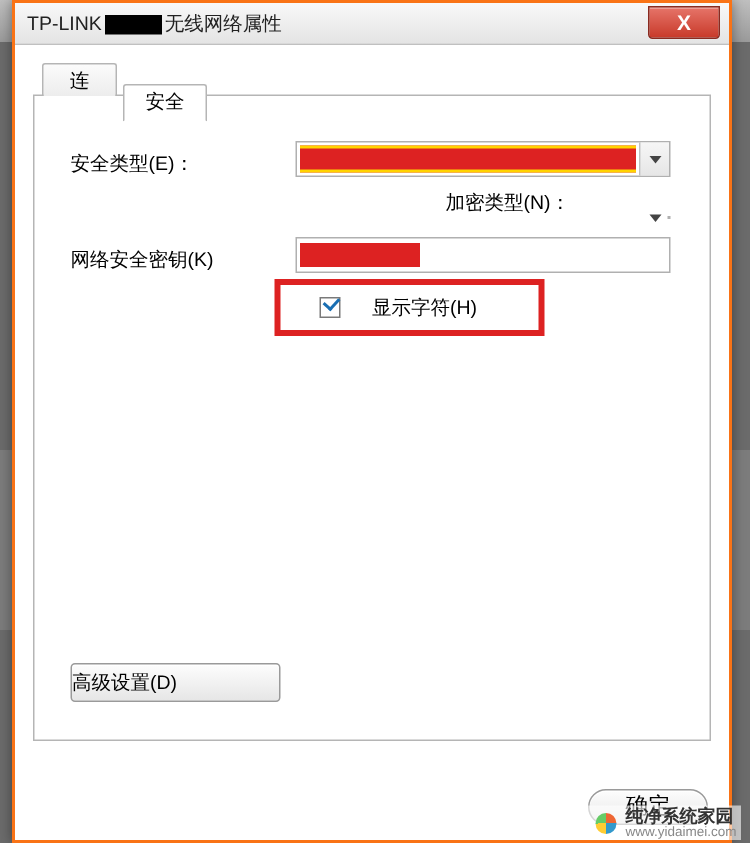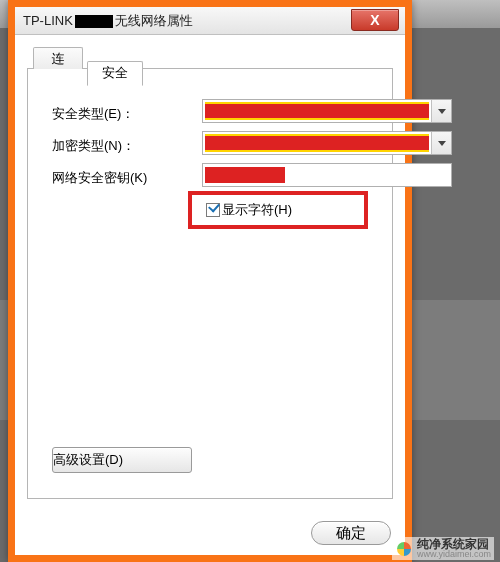--- a/index.html
+++ b/index.html
@@ -15,24 +15,24 @@
   }
   .bg-strip {
     position: absolute;
     left: 0; right: 0;
     background: #888;
   }
   .window {
     position: absolute;
     left: 8px;
     top: 0;
-    width: 404px;
+    width: 480px;
     height: 562px;
     background: #fff;
-    border: 7px solid #f97316;
+    border: 2px solid #f97316;
     box-shadow: 0 0 8px rgba(0,0,0,0.4);
   }
   .titlebar {
     height: 28px;
     background: linear-gradient(#f8f8f8, #e4e4e4);
     border-bottom: 1px solid #c0c0c0;
     display: flex;
     align-items: center;
     justify-content: space-between;
     padding-left: 8px;
@@ -109,21 +109,21 @@
     background: #fff;
   }
   .form-row {
     position: absolute;
     left: 24px;
     width: 400px;
     display: flex;
     align-items: flex-end;
   }
   .form-row.label1 { top: 30px; }
-  .form-row.label2 { top: 62px; }
+  .form-row.label2 { top: 62px; flex-direction: column; }
   .form-row.label3 { top: 94px; }
   .form-label {
     width: 150px;
     font-size: 13px;
   }
   .combo {
     flex: 1;
     height: 24px;
     border: 1px solid #b0b0b0;
     background: #fff;
@@ -177,22 +177,22 @@
   }
   .check-row {
     position: absolute;
     left: 160px;
     top: 122px;
     width: 180px;
     height: 38px;
     border: 4px solid #d22;
     display: flex;
     align-items: center;
-    padding-left: 14px;
-    gap: 2px;
+    padding-left: 26px;
+    gap: 21px;
   }
   .checkbox {
     width: 14px;
     height: 14px;
     border: 1px solid #7a7a7a;
     background: #fff;
     position: relative;
     display: inline-block;
   }
   .checkbox::after {

